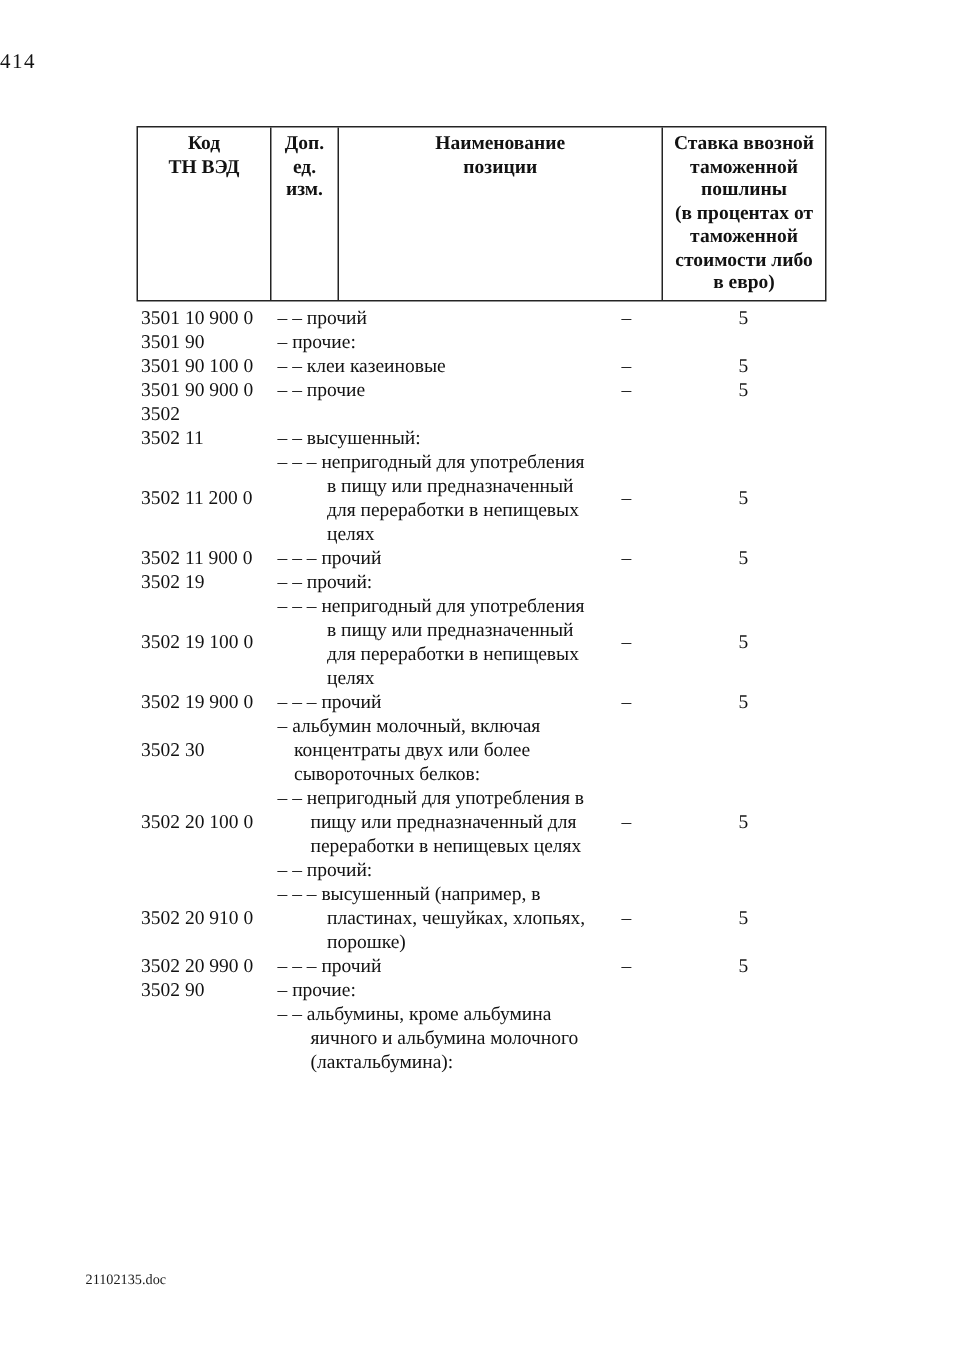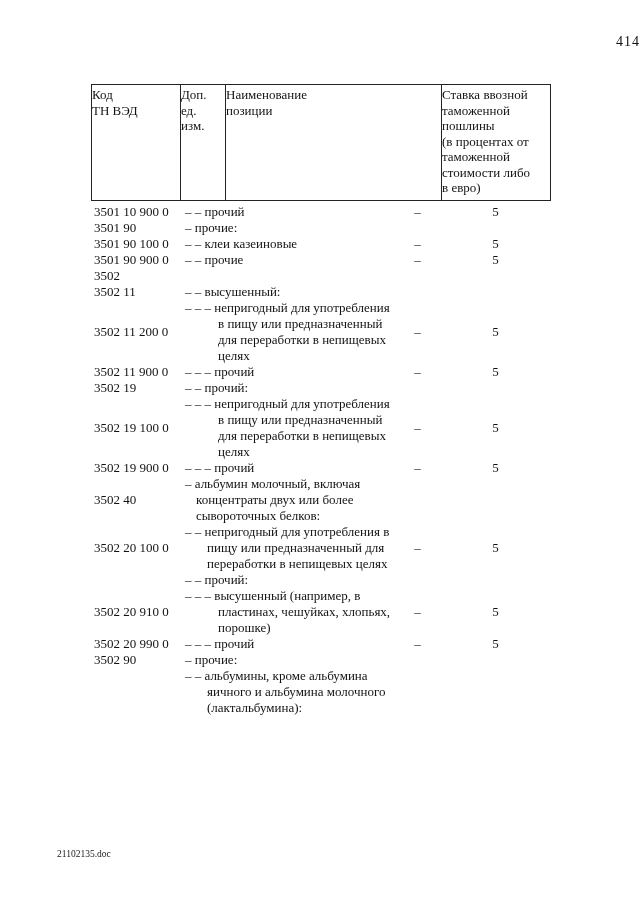--- a/index.html
+++ b/index.html
@@ -14,43 +14,45 @@
     background: #ffffff;
     font-family: "Liberation Serif", "DejaVu Serif", serif;
     color: #121212;
     overflow: hidden;
   }
   .page-number {
     position: absolute;
     top: 34px;
     left: 0;
     width: 640px;
-    text-align: right;
+    text-align: left;
     font-size: 14px;
     letter-spacing: 1px;
   }
   .tariff-table {
     position: absolute;
     left: 91px;
     top: 84px;
     width: 460px;
   }
   .t-header {
     display: flex;
     border: 1.8px solid #242424;
     box-sizing: border-box;
     width: 460px;
   }
   .t-header .hcell {
     box-sizing: border-box;
     padding-top: 2px;
     padding-bottom: 4px;
+    text-align: center;
     font-size: 13px;
     line-height: 15.5px;
     white-space: pre-line;
+    font-weight: bold;
   }
   .hc-code { width: 88px; }
   .hc-name { width: 216px; border-left: 1.6px solid #242424; }
   .hc-unit { width: 45px;  border-left: 1.6px solid #242424; }
   .hc-rate { flex: 1;      border-left: 1.6px solid #242424; }
 
   .t-body {
     padding-top: 3px;
     font-size: 13px;
     line-height: 16px;
@@ -184,21 +186,21 @@
   </div>
 
   <div class="trow">
     <div class="cell c-code">3502 19 900 0</div>
     <div class="cell c-name indent-3"><span>– – –</span> <span>прочий</span></div>
     <div class="cell c-unit">–</div>
     <div class="cell c-rate">5</div>
   </div>
 
   <div class="trow">
-    <div class="cell c-code">3502 40</div>
+    <div class="cell c-code">3502 30</div>
     <div class="cell c-name indent-1"><span>–</span> <span>альбумин молочный, включая концентраты двух или более сывороточных белков:</span></div>
     <div class="cell c-unit"></div>
     <div class="cell c-rate"></div>
   </div>
 
   <div class="trow">
     <div class="cell c-code">3502 20 100 0</div>
     <div class="cell c-name indent-2"><span>– –</span> <span>непригодный для употребления в пищу или предназначенный для переработки в непищевых целях</span></div>
     <div class="cell c-unit">–</div>
     <div class="cell c-rate">5</div>

